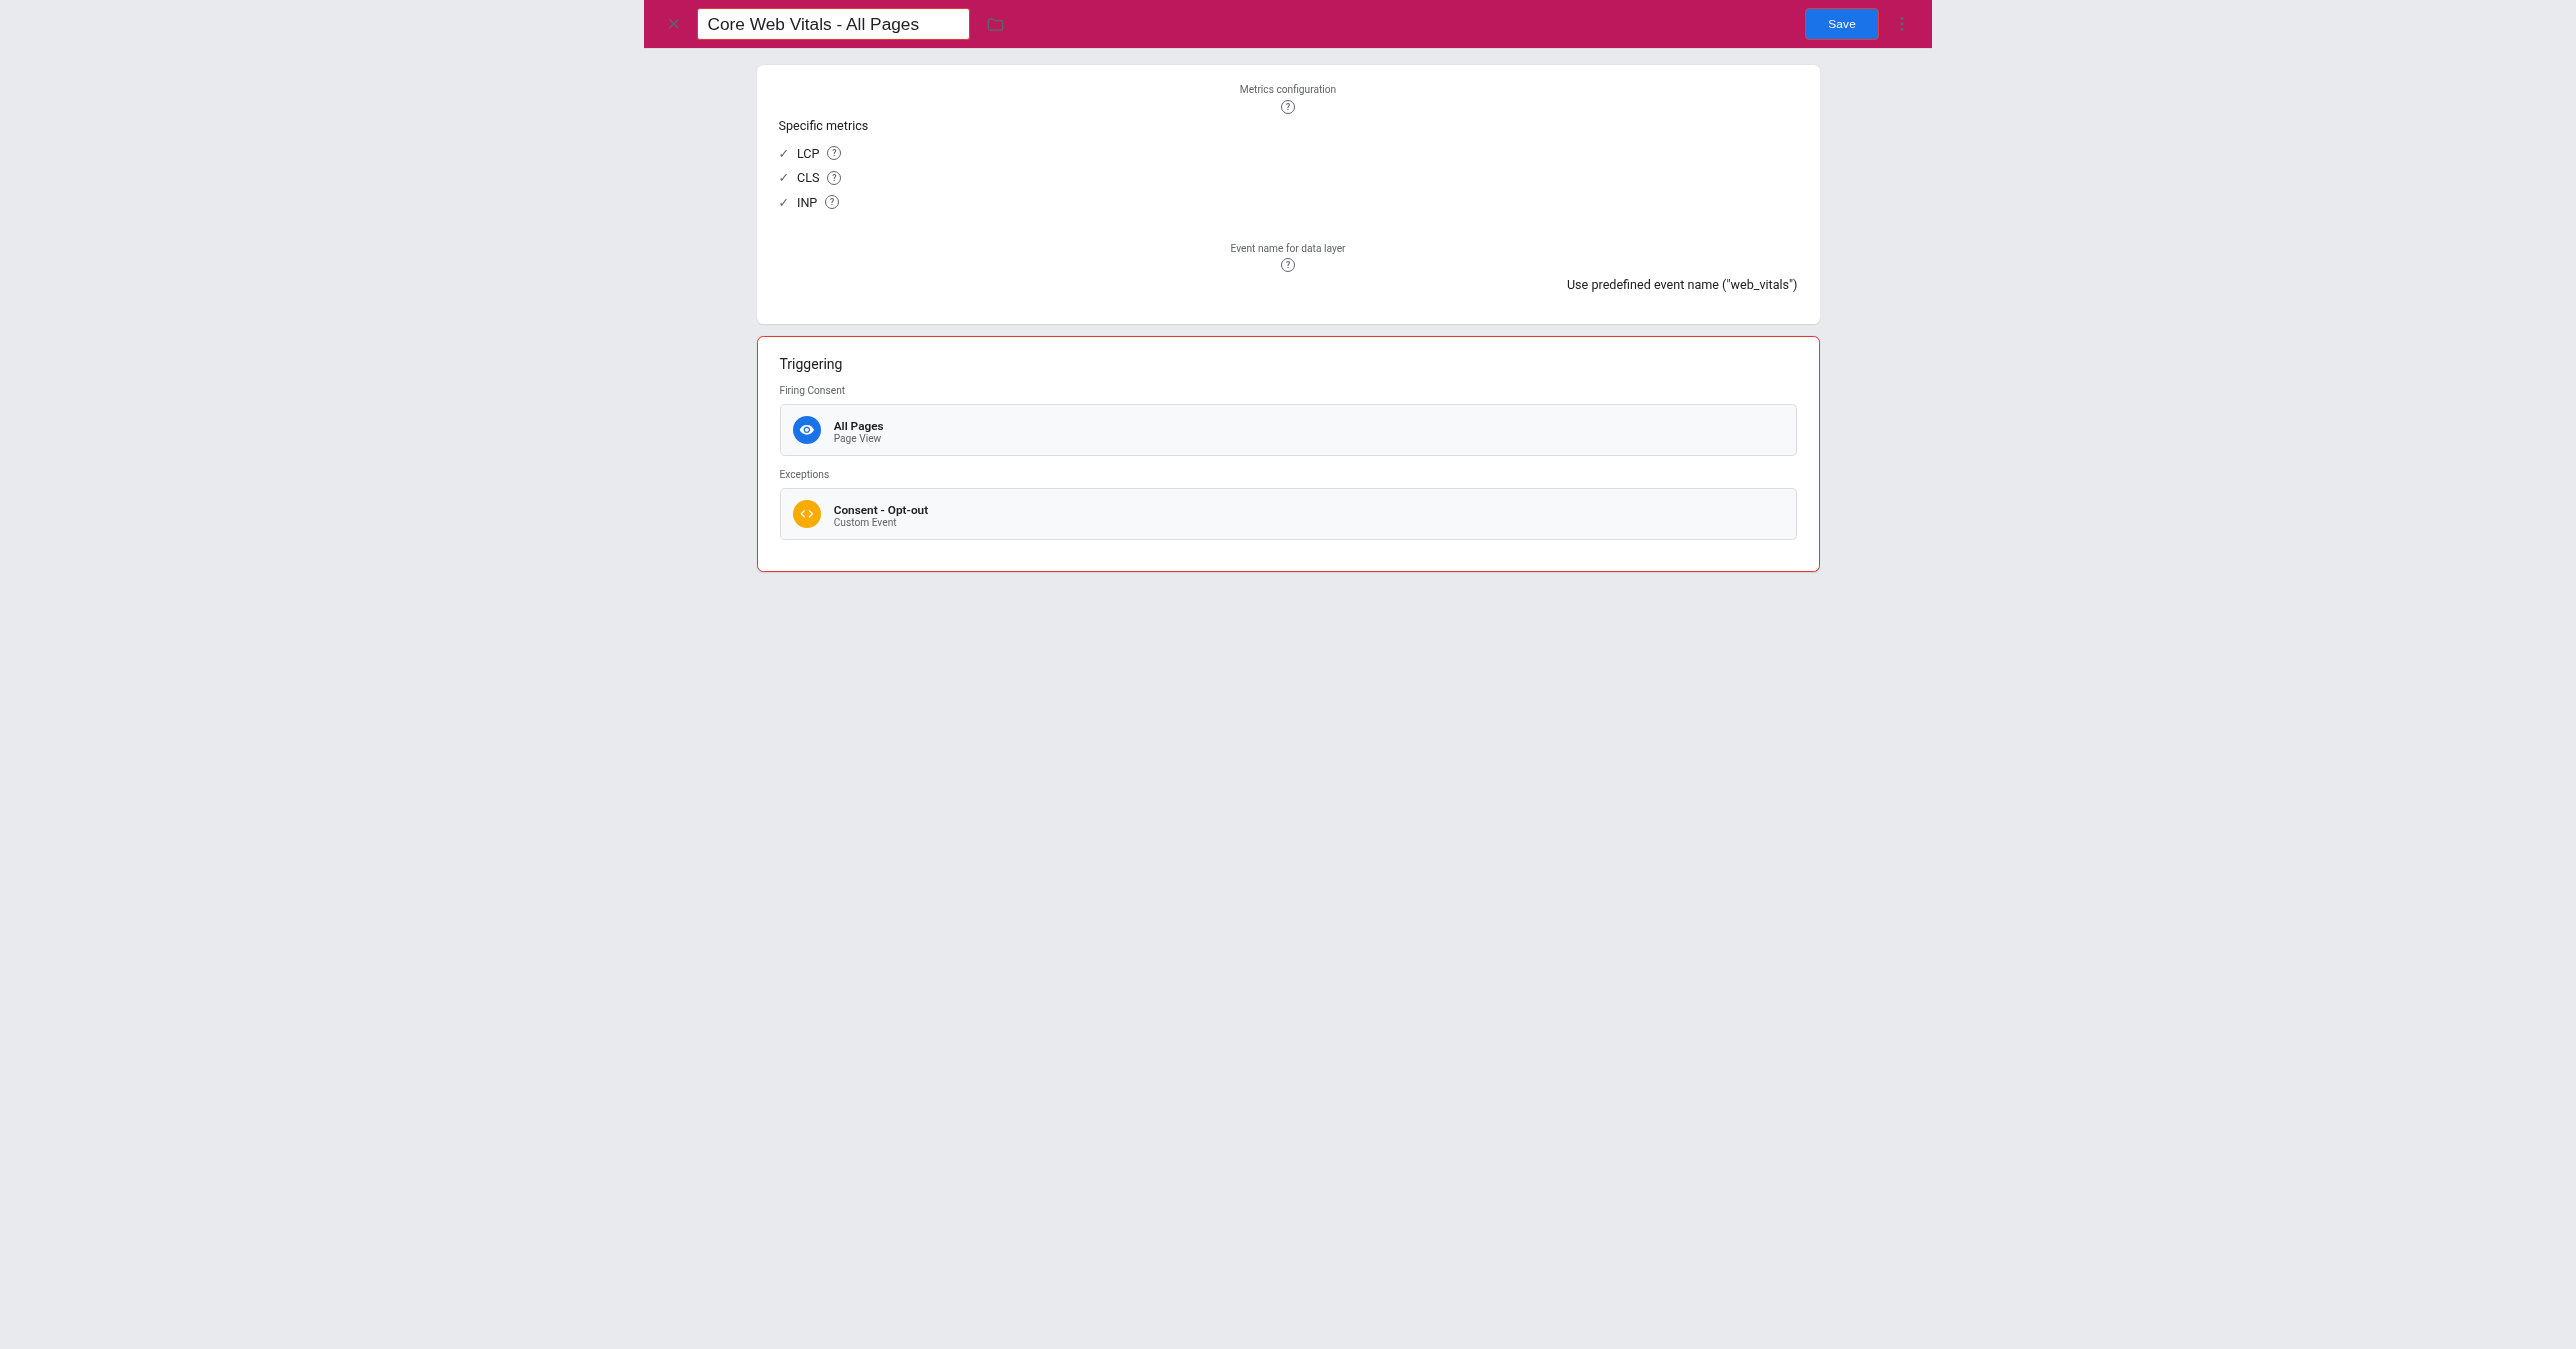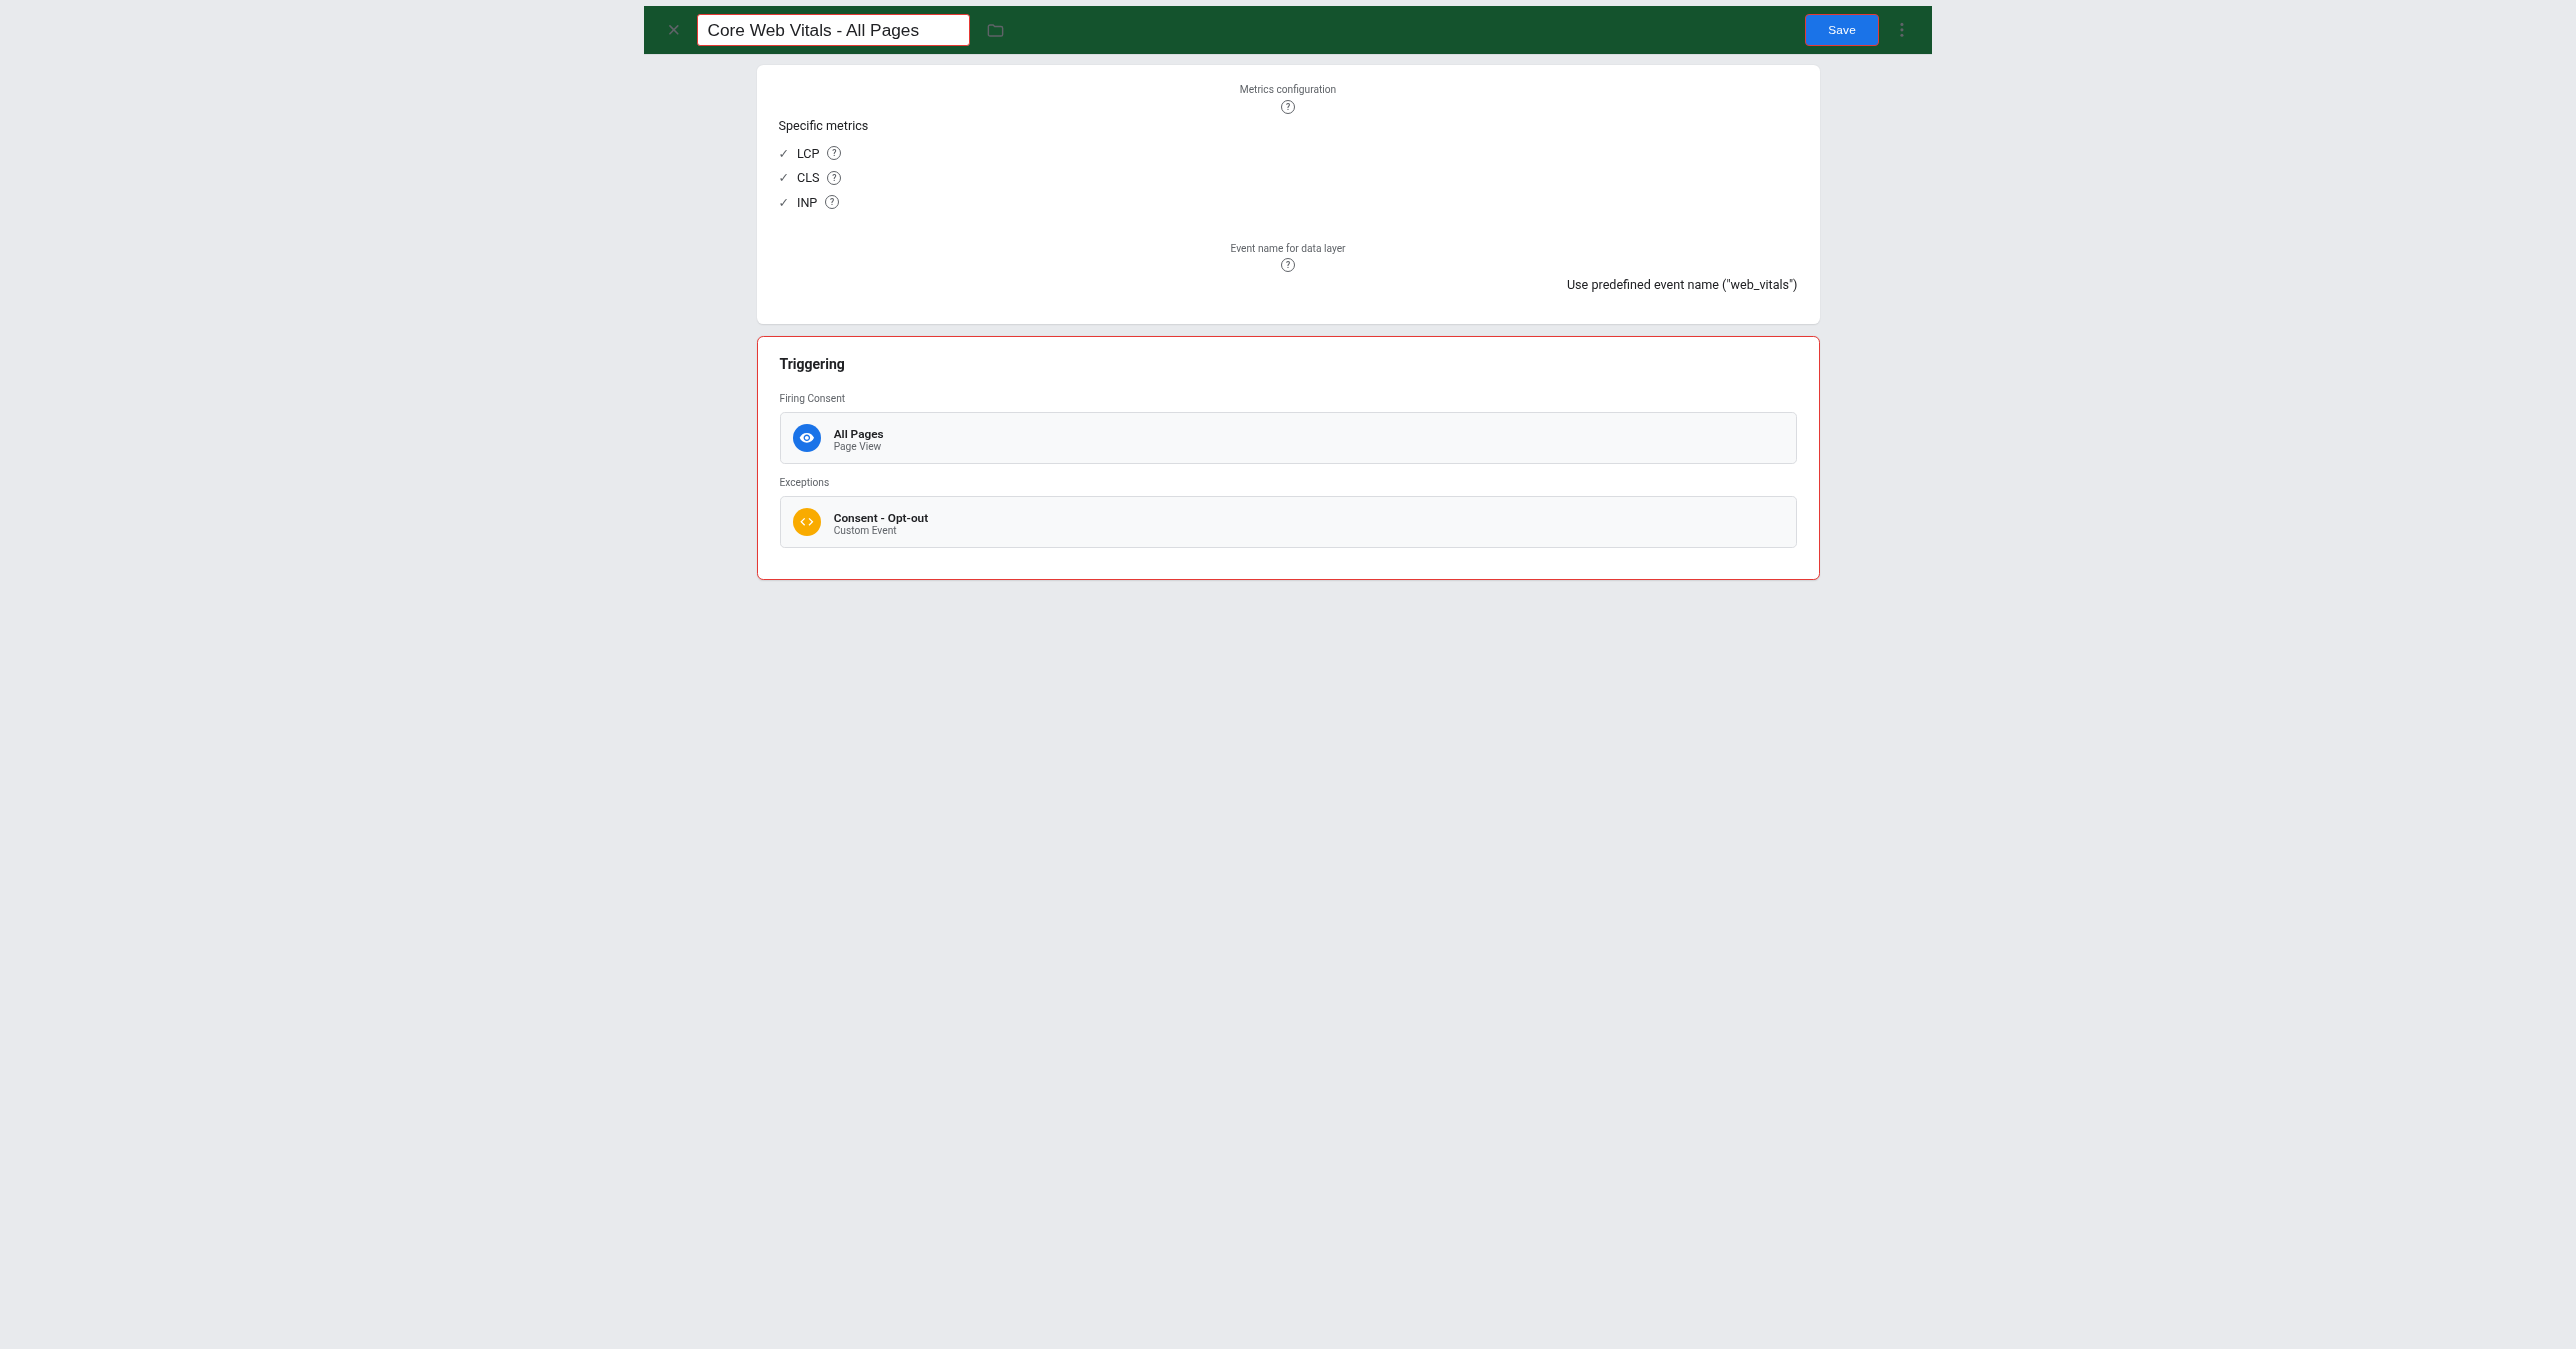--- a/index.html
+++ b/index.html
@@ -17,26 +17,26 @@
       width: 100%;
       max-width: 1288px;
       background: #e8eaed;
       min-height: 100vh;
     }
 
     
     .top-bar {
       display: flex;
       align-items: center;
-      background: #14532d;
+      background: #be185d;
       padding: 7.9px 15.7px;
       border-bottom: 0.8px solid #dadce0;
       gap: 9.4px;
       position: sticky;
-      top: 6px;
+      top: 0;
       z-index: 10;
     }
 
     .close-btn {
       background: none;
       border: none;
       cursor: pointer;
       width: 28px;
       height: 28px;
       display: flex;
@@ -176,22 +176,22 @@
       background: #fff;
       border-radius: 6.3px;
       padding: 19px 22px;
       box-shadow: 0 0.8px 1.6px rgba(0,0,0,0.1);
       border: 1.6px solid #e53935;
     }
 
     .card-title {
       font-size: 14px;
       color: #202124;
-      font-weight: 700;
-      margin-bottom: 21px;
+      font-weight: 400;
+      margin-bottom: 13px;
     }
 
     .trigger-section-label {
       font-size: 10.2px;
       color: #5f6368;
       margin-bottom: 7.9px;
     }
 
     .trigger-item {
       display: flex;

